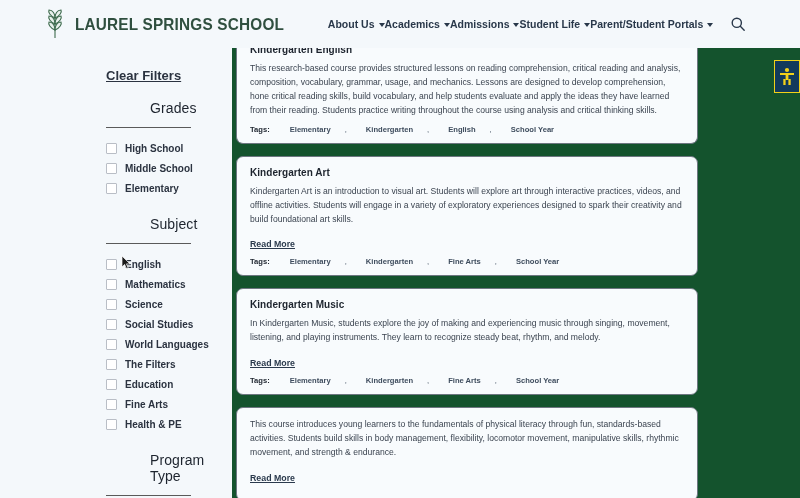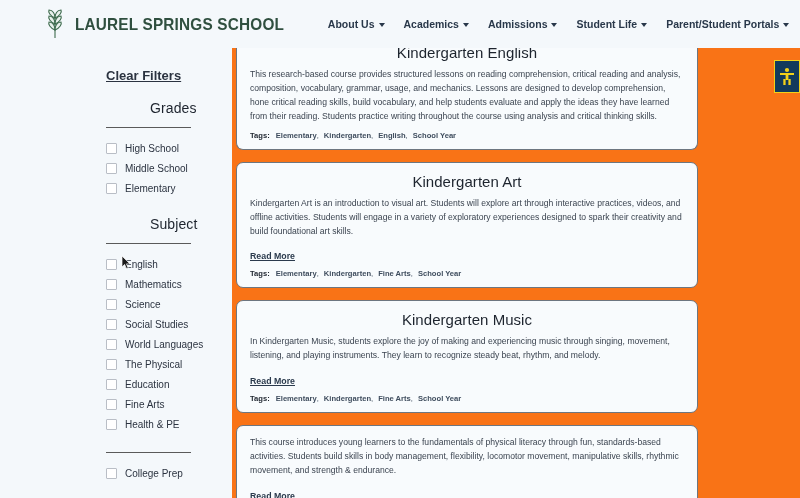--- a/index.html
+++ b/index.html
@@ -4,39 +4,39 @@
 <title>Laurel Springs School — Course Catalog</title>
 <style>
   * { box-sizing: border-box; margin: 0; padding: 0; }
   html, body {
     width: 800px; height: 498px;
     overflow: hidden;
     background: #f4f8fb;
     font-family: "Liberation Sans", sans-serif;
     color: #2b3340;
   }
-  .page { position: relative; width: 800px; height: 498px; background: #f97316; }
+  .page { position: relative; width: 800px; height: 498px; background: #14532d; }
 
   
   .header {
     position: absolute; top: 0; left: 0; width: 800px; height: 48px;
     background: #f4f8fb;
     display: flex; align-items: center;
     z-index: 20;
   }
   .logo { display: flex; align-items: center; margin-left: 42px; gap: 7px; }
   .logo-mark { width: 26px; height: 30px; flex: 0 0 26px; }
   .logo-text {
     font-family: "Liberation Sans Narrow", "Liberation Sans", sans-serif;
     font-size: 16.5px; font-weight: 700; letter-spacing: 0.2px;
     color: #2f4f3f; white-space: nowrap;
     transform: scaleX(0.93); transform-origin: left center;
   }
 
-  .nav { display: flex; align-items: flex-end; margin-left: 28px; gap: 19px; }
+  .nav { display: flex; align-items: flex-end; margin-left: 28px; gap: 0; }
   .nav-item {
     display: flex; align-items: center; gap: 4px;
     font-size: 10.5px; font-weight: 700; color: #29384a;
     white-space: nowrap; cursor: pointer;
   }
   .caret {
     width: 0; height: 0;
     border-left: 3.2px solid transparent;
     border-right: 3.2px solid transparent;
     border-top: 4px solid #29384a;
@@ -67,21 +67,21 @@
   }
   .checkbox-row {
     display: flex; align-items: center; gap: 8px;
     margin-bottom: 9px; cursor: pointer;
   }
   .checkbox {
     width: 11px; height: 11px; flex: 0 0 11px;
     border: 1.2px solid #b9bec6; background: #fff; border-radius: 1px;
   }
   .checkbox-label {
-    font-size: 10px; font-weight: 400; color: #2b3340; white-space: nowrap;
+    font-size: 10px; font-weight: 700; color: #2b3340; white-space: nowrap;
   }
   .group-gap { height: 13px; }
 
   
   .main {
     position: absolute; top: 40px; left: 232px; width: 568px; height: 458px;
     overflow: hidden;
   }
   .card {
     position: relative;
@@ -90,34 +90,34 @@
     border: 1px solid #6d7680;
     border-radius: 7px;
     padding: 10px 13px 9px 13px;
   }
   .card.clipped-top {
     border-top: none;
     border-top-left-radius: 0; border-top-right-radius: 0;
     margin-top: -6px;
   }
   .card-title {
-    font-size: 15px; font-weight: 400; color: #1d242e;
-    margin-bottom: 7px; letter-spacing: 0.05px; text-align: center;
+    font-size: 10px; font-weight: 700; color: #1d242e;
+    margin-bottom: 7px; letter-spacing: 0.05px;
   }
   .card-desc {
     font-size: 8.6px; line-height: 1.62; color: #3b4450;
     margin-bottom: 7px;
   }
   .read-more {
     display: inline-block;
     font-size: 8.8px; font-weight: 700; color: #2b3a4d;
     text-decoration: underline; cursor: pointer;
     margin-bottom: 8px;
   }
-  .tags-row { display: flex; align-items: baseline; flex-wrap: wrap; gap: 0; }
+  .tags-row { display: flex; align-items: baseline; flex-wrap: wrap; gap: 14px; }
   .tags-label {
     font-size: 7.6px; font-weight: 700; color: #1d242e; margin-right: 6px;
   }
   .tag {
     font-size: 7.6px; font-weight: 700; color: #3f4d5e;
     cursor: pointer; white-space: nowrap;
   }
   .tag-sep { font-size: 7.6px; color: #3f4d5e; margin-right: 5px; }
 
   
@@ -230,38 +230,39 @@
     <div class="checkbox-row">
       <span class="checkbox"></span>
       <span class="checkbox-label">Social Studies</span>
     </div>
     <div class="checkbox-row">
       <span class="checkbox"></span>
       <span class="checkbox-label">World Languages</span>
     </div>
     <div class="checkbox-row">
       <span class="checkbox"></span>
-      <span class="checkbox-label">The Physical</span>
+      <span class="checkbox-label">The Filters</span>
     </div>
     <div class="checkbox-row">
       <span class="checkbox"></span>
       <span class="checkbox-label">Education</span>
     </div>
     <div class="checkbox-row">
       <span class="checkbox"></span>
       <span class="checkbox-label">Fine Arts</span>
     </div>
     <div class="checkbox-row">
       <span class="checkbox"></span>
       <span class="checkbox-label">Health &amp; PE</span>
     </div>
 
     <div class="group-gap"></div>
 
     
+    <div class="filter-group-title">Program Type</div>
     <div class="filter-rule"></div>
     <div class="checkbox-row">
       <span class="checkbox"></span>
       <span class="checkbox-label">College Prep</span>
     </div>
   </div>
 
   <div class="main">
 
     <div class="card clipped-top">

